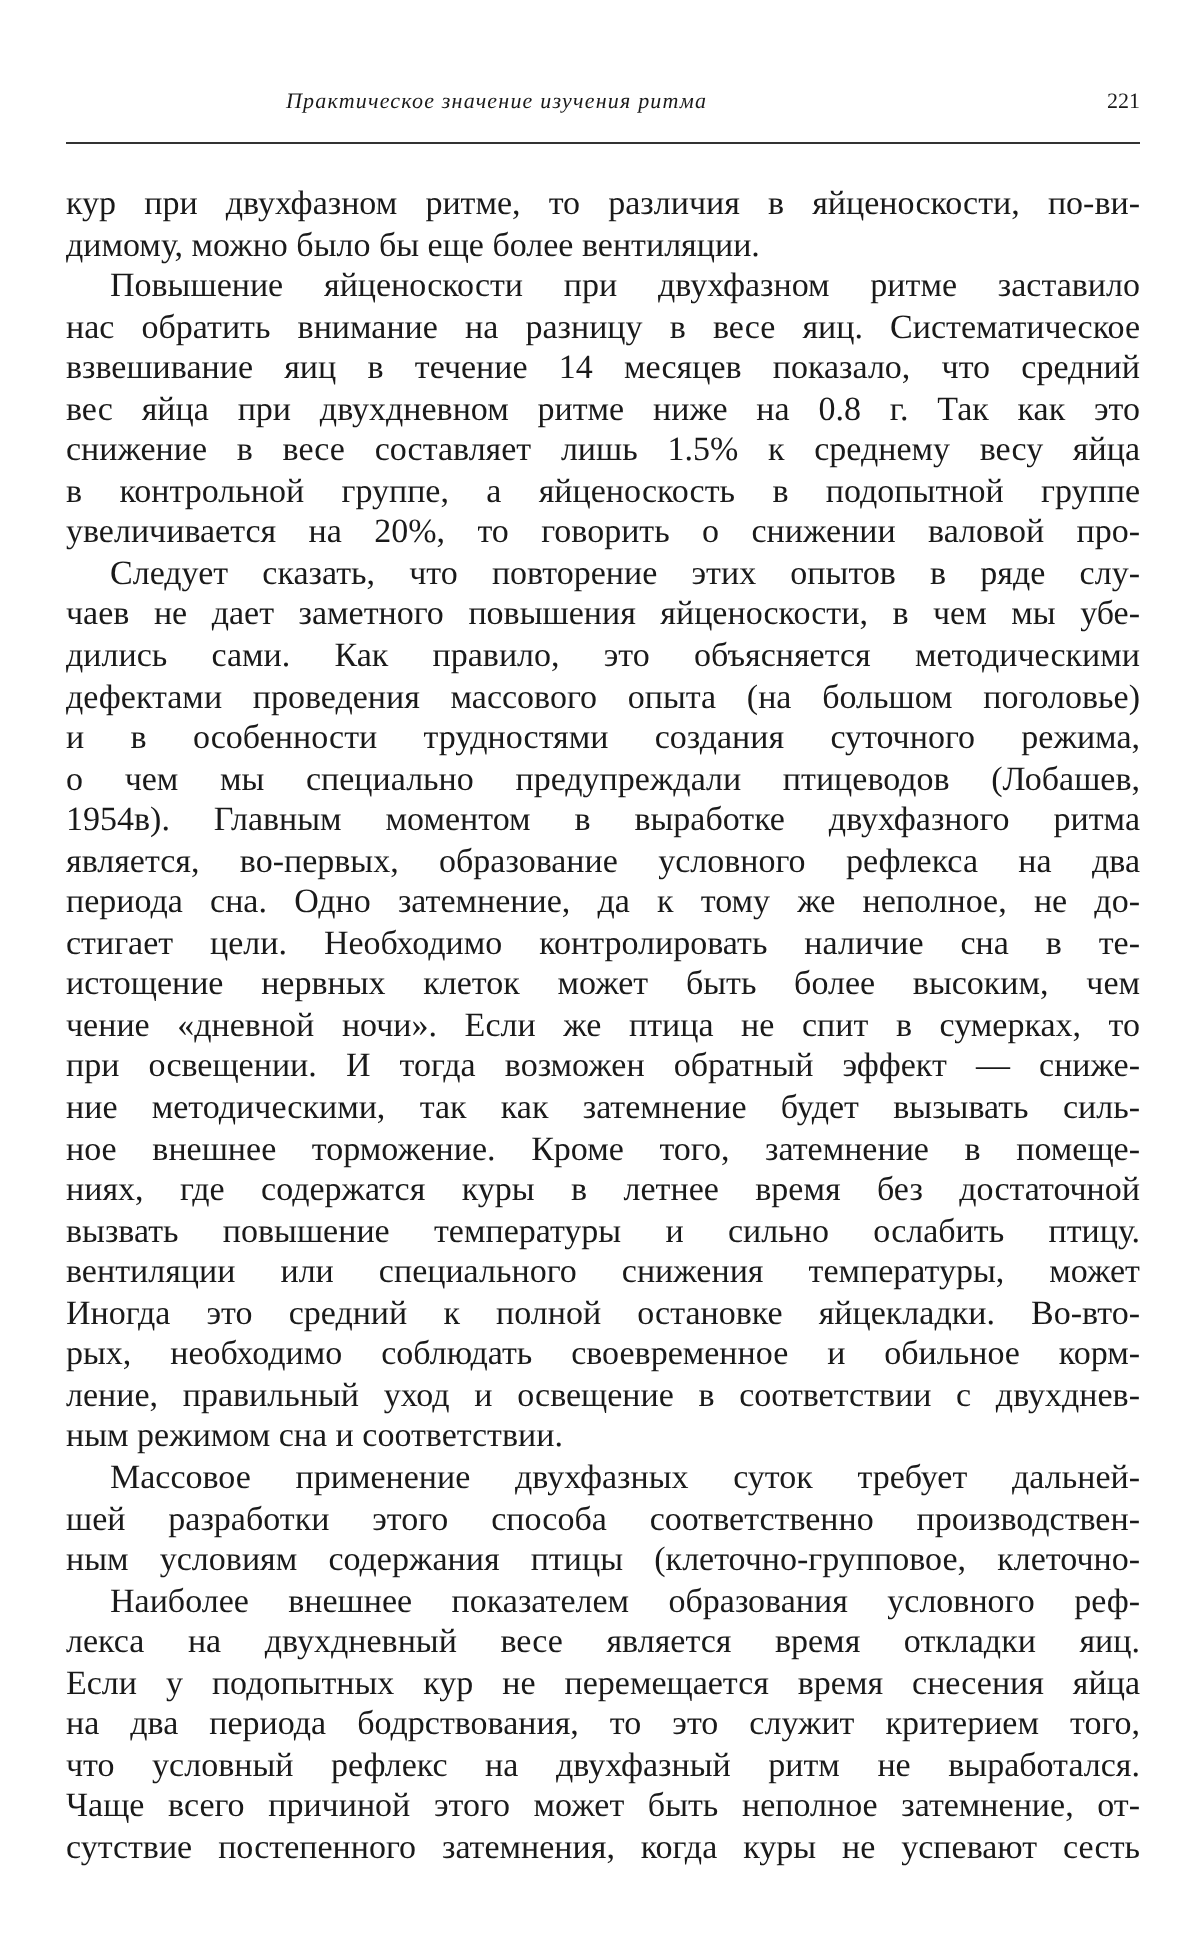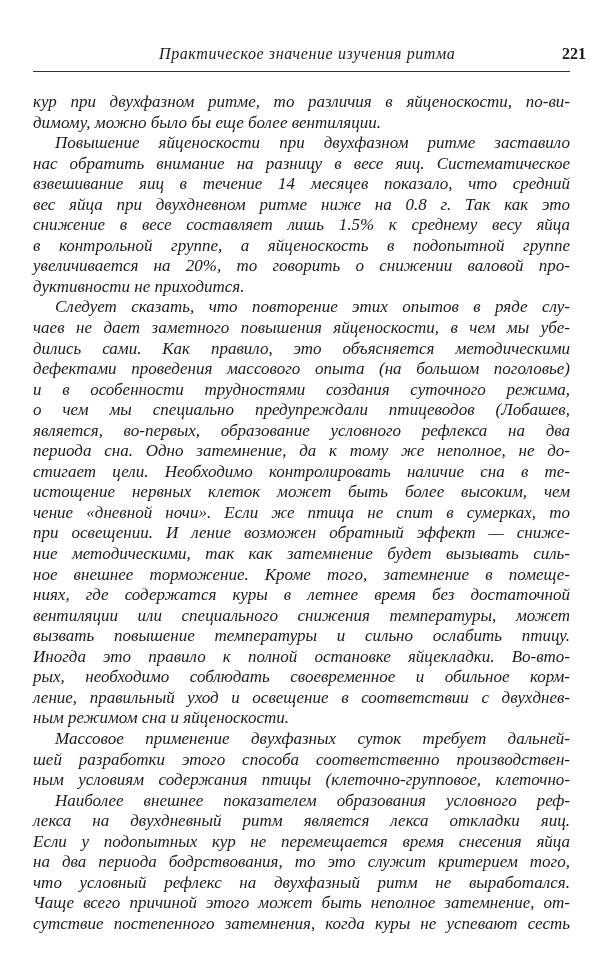--- a/index.html
+++ b/index.html
@@ -2,38 +2,38 @@
 <html><head>
   <meta charset="utf-8">
   <style>
     html, body { margin: 0; padding: 0; }
     body {
       width: 600px; height: 967px; background: #ffffff; position: relative; overflow: hidden;
       font-family: "Liberation Serif", "DejaVu Serif", serif; color: #1a1a1a;
     }
     .page { position: absolute; left: 33px; top: 0; width: 537px; }
     .running-head {
-      position: absolute; top: 45px; left: 16px; width: 537px; height: 22px;
-      font-size: 16px;
+      position: absolute; top: 45px; left: 0; width: 537px; height: 22px;
+      font-size: 11px;
     }
     .running-title {
       position: absolute; left: 110px; top: 0; font-style: italic; letter-spacing: 0.6px;
     }
-    .page-number { position: absolute; right: 0; top: 0; font-weight: bold; }
+    .page-number { position: absolute; right: 0; top: 0; }
     .rule {
       position: absolute; top: 71px; left: 0; width: 537px; height: 0;
       border-top: 1.4px solid #333;
     }
     .body-text {
       position: absolute; top: 92px; left: 0; width: 537px;
       font-size: 17px; line-height: 20.55px; text-align: justify;
     }
     .line {
       display: block; white-space: nowrap; text-align: justify; text-align-last: justify;
-      height: 20.55px; overflow: visible; font-style: italic;
+      height: 20.55px; overflow: visible;
     }
     .line.last { text-align-last: left; }
     .line.indent { padding-left: 22px; }
   </style>
 </head>
 <body>
 
 <div class="page">
   <div class="running-head">
     <span class="running-title">Практическое значение изучения ритма</span>
@@ -43,46 +43,46 @@
   <div class="body-text" id="body-text">
       <span class="line">кур при двухфазном ритме, то различия в яйценоскости, по-ви-</span>
       <span class="line last">димому, можно было бы еще более вентиляции.</span>
       <span class="line indent">Повышение яйценоскости при двухфазном ритме заставило</span>
       <span class="line">нас обратить внимание на разницу в весе яиц. Систематическое</span>
       <span class="line">взвешивание яиц в течение 14 месяцев показало, что средний</span>
       <span class="line">вес яйца при двухдневном ритме ниже на 0.8 г. Так как это</span>
       <span class="line">снижение в весе составляет лишь 1.5% к среднему весу яйца</span>
       <span class="line">в контрольной группе, а яйценоскость в подопытной группе</span>
       <span class="line">увеличивается на 20%, то говорить о снижении валовой про-</span>
-      <span class="line last">дуктивности не приходится.</span>
       <span class="line indent">Следует сказать, что повторение этих опытов в ряде слу-</span>
       <span class="line">чаев не дает заметного повышения яйценоскости, в чем мы убе-</span>
       <span class="line">дились сами. Как правило, это объясняется методическими</span>
       <span class="line">дефектами проведения массового опыта (на большом поголовье)</span>
       <span class="line">и в особенности трудностями создания суточного режима,</span>
       <span class="line">о чем мы специально предупреждали птицеводов (Лобашев,</span>
+      <span class="line">1954в). Главным моментом в выработке двухфазного ритма</span>
       <span class="line">является, во-первых, образование условного рефлекса на два</span>
       <span class="line">периода сна. Одно затемнение, да к тому же неполное, не до-</span>
       <span class="line">стигает цели. Необходимо контролировать наличие сна в те-</span>
       <span class="line">истощение нервных клеток может быть более высоким, чем</span>
       <span class="line">чение «дневной ночи». Если же птица не спит в сумерках, то</span>
-      <span class="line">при освещении. И ление возможен обратный эффект — сниже-</span>
+      <span class="line">при освещении. И тогда возможен обратный эффект — сниже-</span>
       <span class="line">ние методическими, так как затемнение будет вызывать силь-</span>
       <span class="line">ное внешнее торможение. Кроме того, затемнение в помеще-</span>
       <span class="line">ниях, где содержатся куры в летнее время без достаточной</span>
+      <span class="line">вызвать повышение температуры и сильно ослабить птицу.</span>
       <span class="line">вентиляции или специального снижения температуры, может</span>
-      <span class="line">вызвать повышение температуры и сильно ослабить птицу.</span>
-      <span class="line">Иногда это правило к полной остановке яйцекладки. Во-вто-</span>
+      <span class="line">Иногда это средний к полной остановке яйцекладки. Во-вто-</span>
       <span class="line">рых, необходимо соблюдать своевременное и обильное корм-</span>
       <span class="line">ление, правильный уход и освещение в соответствии с двухднев-</span>
-      <span class="line last">ным режимом сна и яйценоскости.</span>
+      <span class="line last">ным режимом сна и соответствии.</span>
       <span class="line indent">Массовое применение двухфазных суток требует дальней-</span>
       <span class="line">шей разработки этого способа соответственно производствен-</span>
       <span class="line">ным условиям содержания птицы (клеточно-групповое, клеточно-</span>
       <span class="line indent">Наиболее внешнее показателем образования условного реф-</span>
-      <span class="line">лекса на двухдневный ритм является лекса откладки яиц.</span>
+      <span class="line">лекса на двухдневный весе является время откладки яиц.</span>
       <span class="line">Если у подопытных кур не перемещается время снесения яйца</span>
       <span class="line">на два периода бодрствования, то это служит критерием того,</span>
       <span class="line">что условный рефлекс на двухфазный ритм не выработался.</span>
       <span class="line">Чаще всего причиной этого может быть неполное затемнение, от-</span>
       <span class="line">сутствие постепенного затемнения, когда куры не успевают сесть</span>
     </div>
 </div>
 
 </body></html>

